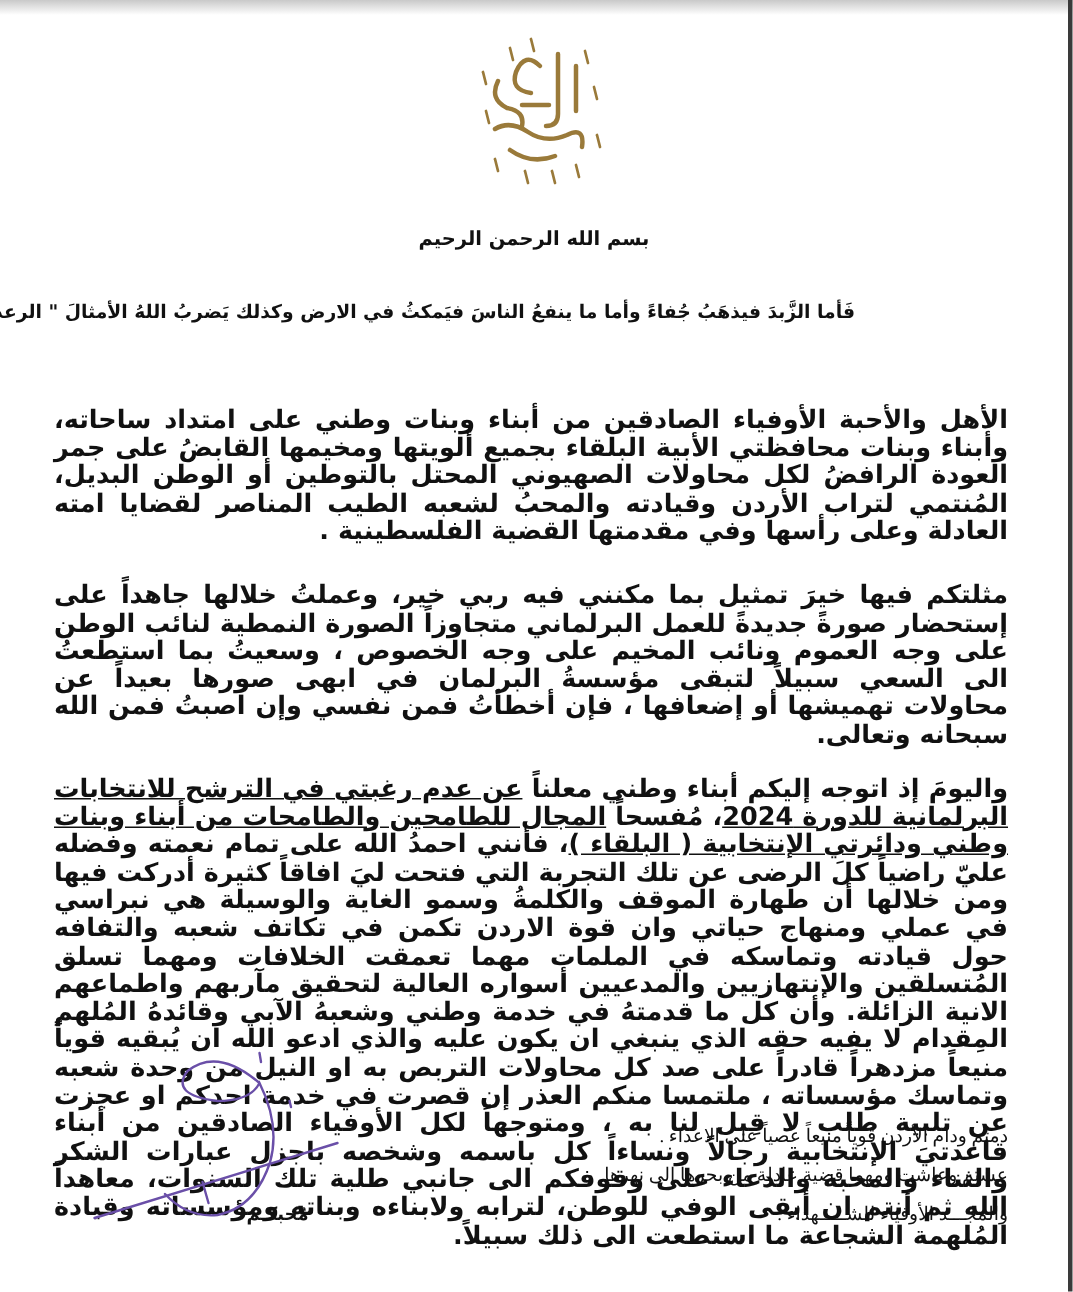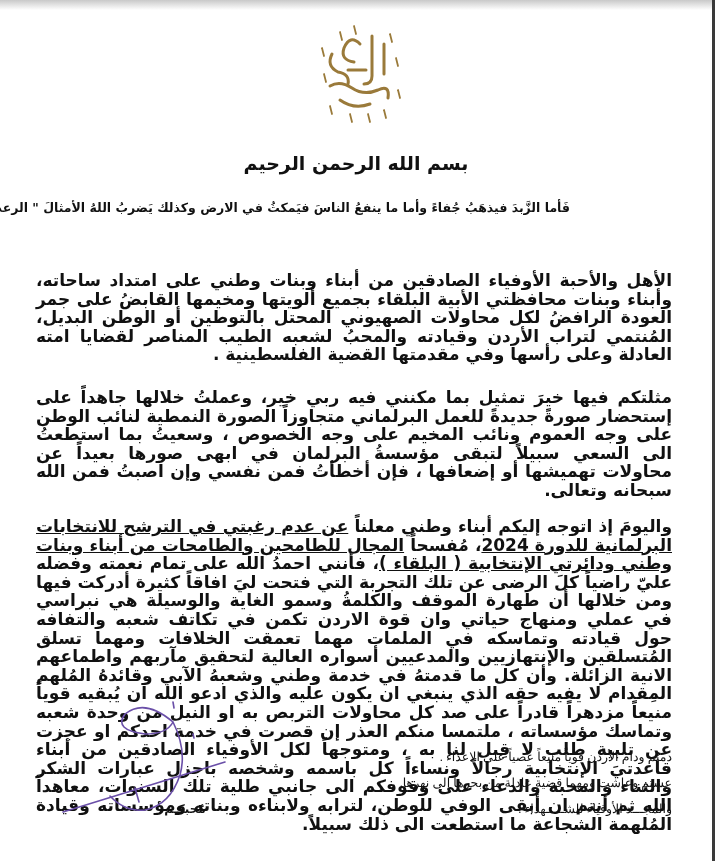--- a/index.html
+++ b/index.html
@@ -20,21 +20,21 @@
   }
   .page {
     position: absolute; left: 0; top: 0; width: 712px; height: 861px;
     direction: rtl;
   }
   .logo {
     position: absolute; left: 310px; top: 14px; width: 100px; height: 110px;
   }
   .basmala {
     position: absolute; top: 152px; left: 0; width: 712px; text-align: center;
-    font-size: 19px; font-weight: bold;
+    font-size: 13px; font-weight: bold;
   }
   .verse {
     position: absolute; top: 200px; left: 150px; width: 420px; text-align: right;
     font-size: 12.5px; font-weight: bold; white-space: nowrap;
   }
   .para {
     position: absolute; right: 40px; width: 636px;
     font-size: 17px; font-weight: bold; line-height: 18.5px;
     text-align: justify;
   }

